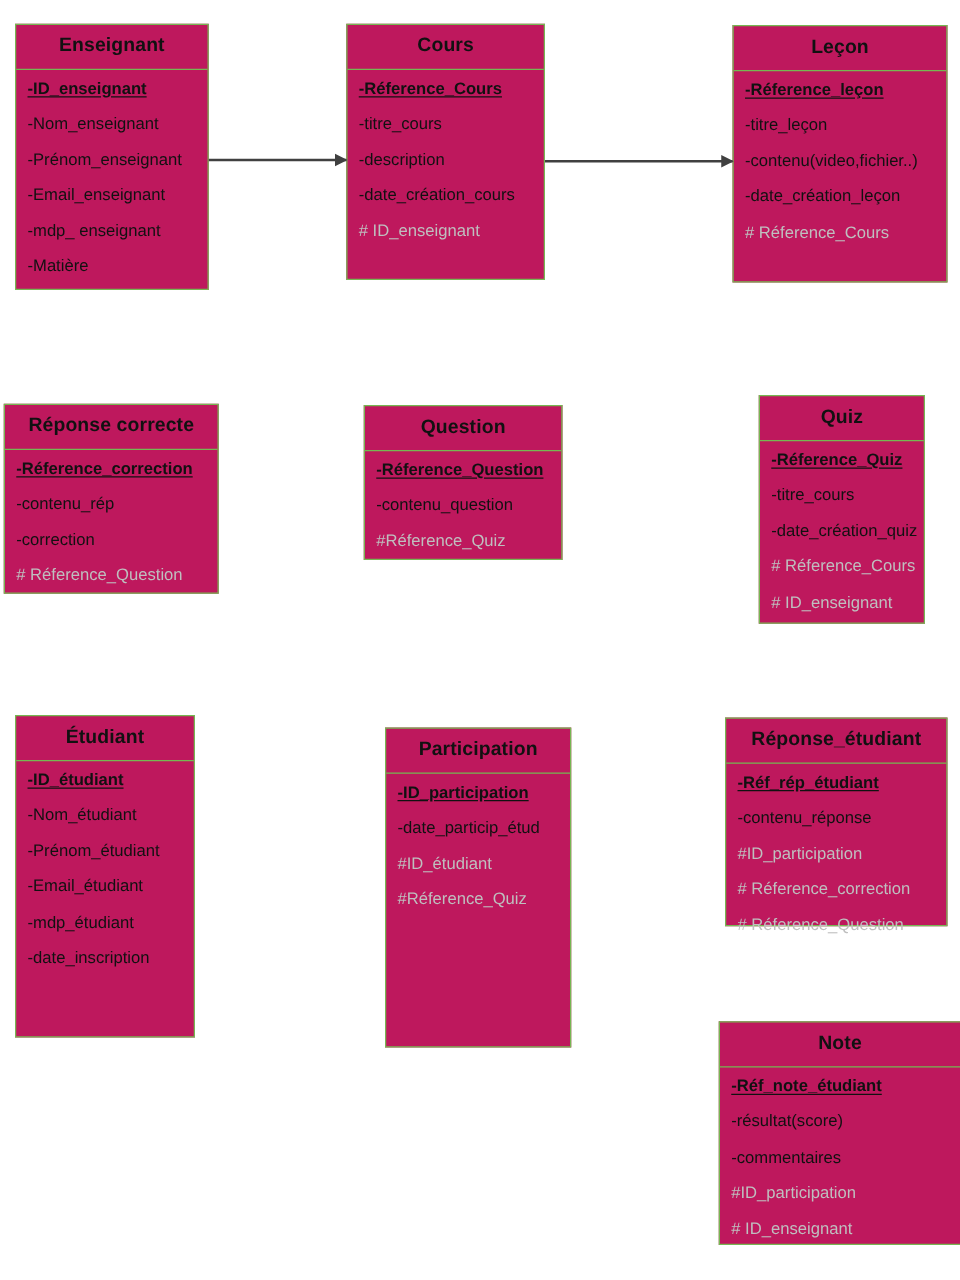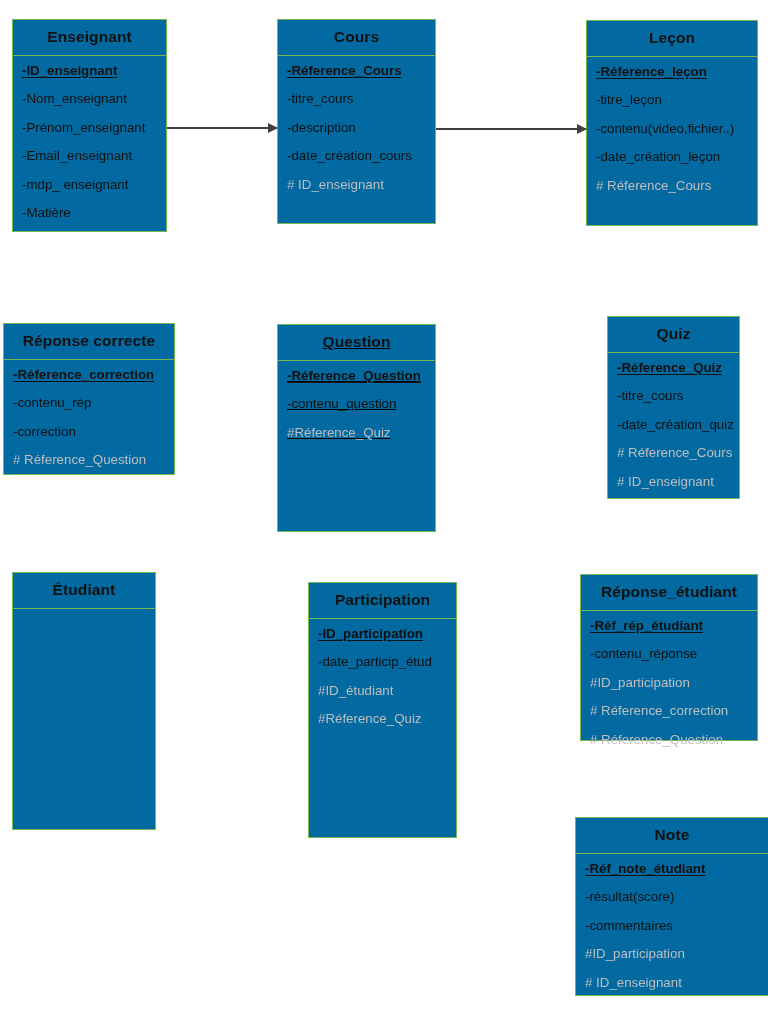--- a/index.html
+++ b/index.html
@@ -20,21 +20,21 @@
     position: absolute;
     left: 0; top: 0;
     width: 768px;
     height: 1024px;
   }
 
   .entity {
     position: absolute;
     box-sizing: border-box;
     border: 1.5px solid #76b752;
-    background: #0369a1;
+    background: #be185d;
   }
 
   .entity-header {
     box-sizing: border-box;
     border-bottom: 1.5px solid #76b752;
     text-align: center;
     font-weight: bold;
     color: #111111;
     font-size: 15.5px;
     line-height: 1;
@@ -133,21 +133,21 @@
   <div class="entity" style="left:3px; top:323px; width:172px; height:152px;">
     <div class="entity-header">Réponse correcte</div>
     <div class="entity-body">
       <div class="attr pk"><span class="pk-text">-Réference_correction</span></div>
       <div class="attr">-contenu_rép</div>
       <div class="attr">-correction</div>
       <div class="attr fk"># Réference_Question</div>
     </div>
   </div>
 
-  <div class="entity" style="left:277px; top:324px; width:159px; height:208px;text-decoration:underline;">
+  <div class="entity" style="left:291px; top:324px; width:159px; height:124px;">
     <div class="entity-header">Question</div>
     <div class="entity-body">
       <div class="attr pk"><span class="pk-text">-Réference_Question</span></div>
       <div class="attr">-contenu_question</div>
       <div class="attr fk">#Réference_Quiz</div>
     </div>
   </div>
 
   <div class="entity" style="left:607px; top:316px; width:133px; height:183px;">
     <div class="entity-header">Quiz</div>
@@ -155,20 +155,28 @@
       <div class="attr pk"><span class="pk-text">-Réference_Quiz</span></div>
       <div class="attr">-titre_cours</div>
       <div class="attr">-date_création_quiz</div>
       <div class="attr fk"># Réference_Cours</div>
       <div class="attr fk"># ID_enseignant</div>
     </div>
   </div>
 
   <div class="entity" style="left:12px; top:572px; width:144px; height:258px;">
     <div class="entity-header">Étudiant</div>
+    <div class="entity-body">
+      <div class="attr pk"><span class="pk-text">-ID_étudiant</span></div>
+      <div class="attr">-Nom_étudiant</div>
+      <div class="attr">-Prénom_étudiant</div>
+      <div class="attr">-Email_étudiant</div>
+      <div class="attr">-mdp_étudiant</div>
+      <div class="attr">-date_inscription</div>
+    </div>
   </div>
 
   <div class="entity" style="left:308px; top:582px; width:149px; height:256px;">
     <div class="entity-header">Participation</div>
     <div class="entity-body">
       <div class="attr pk"><span class="pk-text">-ID_participation</span></div>
       <div class="attr">-date_particip_étud</div>
       <div class="attr fk">#ID_étudiant</div>
       <div class="attr fk">#Réference_Quiz</div>
     </div>

